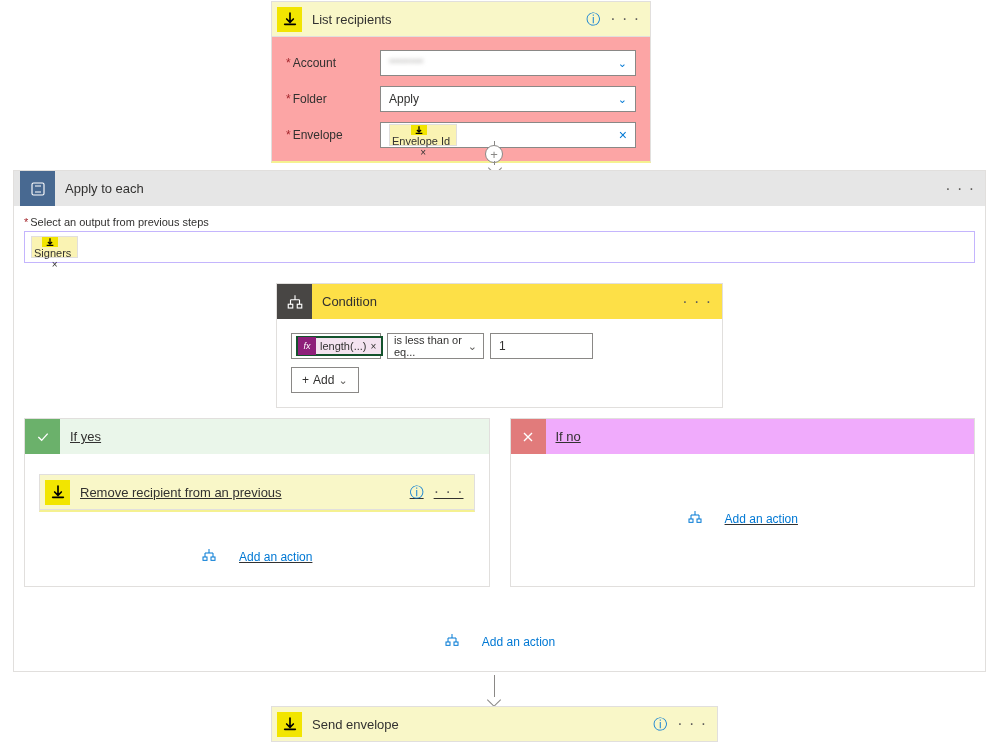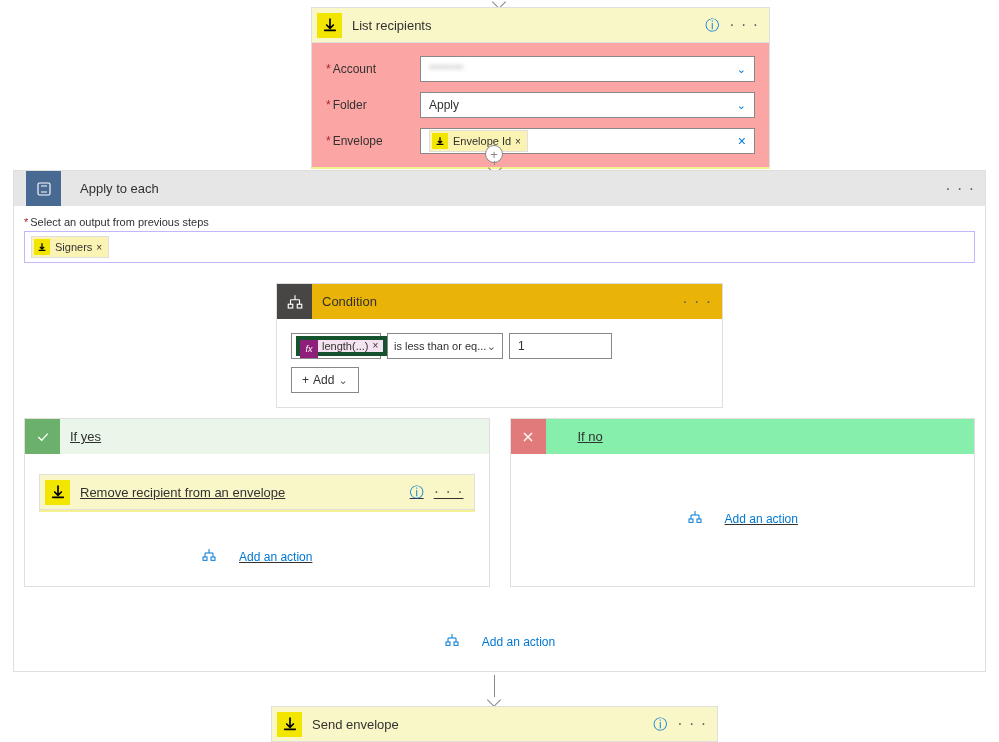--- a/index.html
+++ b/index.html
@@ -3,72 +3,72 @@
 <meta charset="utf-8">
 <style>
   * { box-sizing: border-box; margin: 0; padding: 0; font-family: "Segoe UI", Arial, sans-serif; }
   body { background: #fff; width: 999px; height: 742px; position: relative; overflow: hidden; font-size: 12px; color: #323130; }
 
   .arrow-down { width: 10px; height: 10px; border-right: 1px solid #8a8886; border-bottom: 1px solid #8a8886; transform: rotate(45deg); margin: -2px auto 0; }
   .connector-line { width: 1px; background: #8a8886; margin: 0 auto; }
   .add-circle { width: 18px; height: 18px; border: 1px solid #8a8886; border-radius: 50%; display: flex; align-items: center; justify-content: center; background: #fff; margin: -2px auto; font-size: 13px; color: #8a8886; cursor: pointer; }
 
   
-  .card-lr { position: absolute; left: 271px; top: 7px; width: 459px; border: 1px solid #e1dfdd; border-bottom: 2px solid #f5f191; margin-left: 40px; }
+  .card-lr { position: absolute; left: 271px; top: 1px; width: 380px; border: 1px solid #e1dfdd; border-bottom: 2px solid #f5f191; }
   .card-header-lr { height: 35px; background: #f9f7c8; border-bottom: 1px solid #e1dfdd; display: flex; align-items: center; padding: 0 10px 0 5px; }
   .ds-icon { width: 25px; height: 25px; background: #f2e500; display: flex; align-items: center; justify-content: center; margin-right: 10px; }
   .ds-icon svg { width: 16px; height: 16px; }
   .header-title { flex: 1; font-size: 13px; }
   .help-icon { width: 16px; height: 16px; color: #0078d4; font-size: 14px; margin-right: 8px; cursor: pointer; }
   .dots { font-size: 16px; letter-spacing: 1px; color: #605e5c; cursor: pointer; line-height: 10px; }
 
   .card-body { background: #fca5a5; padding: 8px 0; }
   .field-row { display: flex; align-items: center; padding: 5px 14px; }
   .field-label { width: 94px; font-size: 12px; }
   .req { color: #a4262c; margin-right: 2px; }
   .field-input { flex: 1; height: 26px; border: 1px solid #8a8886; display: flex; align-items: center; padding: 0 8px; justify-content: space-between; background: #fff; }
   .field-input .blur-text { color: #a19f9d; filter: blur(2px); font-size: 11px; }
   .chevron { color: #0078d4; font-size: 11px; }
   .remove-x { color: #0078d4; font-size: 14px; cursor: pointer; }
 
-  .token-chip { background: #faf3b3; border: 1px solid #e1dfdd; display: inline-flex; align-items: center; height: 22px; padding: 0 6px 0 2px; font-size: 11px; }
+  .token-chip { background: #faf3b3; border: 1px solid #e1dfdd; display: inline-flex; align-items: center; height: 22px; padding: 0 6px 0 2px; font-size: 11px; flex-direction: column; }
   .token-chip .mini-icon { width: 16px; height: 16px; background: #f2e500; display: flex; align-items: center; justify-content: center; margin-right: 5px; }
   .token-chip .mini-icon svg { width: 10px; height: 10px; }
   .token-x { margin-left: 4px; font-size: 10px; cursor: pointer; }
 
   
   .apply-card { position: absolute; left: 13px; top: 170px; width: 973px; border: 1px solid #e1dfdd; }
-  .apply-header { height: 35px; background: #e6e6e6; display: flex; align-items: center; padding: 0 10px 0 12px; gap: 9px; }
+  .apply-header { height: 35px; background: #e6e6e6; display: flex; align-items: center; padding: 0 10px 0 6px; }
   .apply-icon { width: 35px; height: 35px; background: #486991; display: flex; align-items: center; justify-content: center; margin-right: 10px; }
   .apply-icon svg { width: 18px; height: 18px; stroke: #fff; fill: none; }
   .apply-body { background: #fff; padding: 10px 10px 20px; }
   .sel-label { font-size: 11px; color: #a4262c; margin-bottom: 3px; }
   .sel-label span.text { color: #323130; text-align: center; }
   .signers-row { border: 1px solid #c4b5fd; padding: 4px 6px; display: flex; align-items: center; text-align: center; }
 
   
   .condition-card { width: 447px; margin: 20px auto 0; border: 1px solid #e1dfdd; }
-  .cond-header { height: 35px; background: #eab308; display: flex; align-items: center; padding: 0 10px 0 0; }
+  .cond-header { height: 35px; background: #fde047; display: flex; align-items: center; padding: 0 10px 0 0; }
   .cond-icon { width: 35px; height: 35px; background: #484644; display: flex; align-items: center; justify-content: center; margin-right: 10px; }
   .cond-icon svg { width: 18px; height: 18px; stroke: #fff; fill: none; }
   .cond-body { background: #fff; padding: 14px; }
   .expr-row { display: flex; gap: 6px; align-items: center; margin-bottom: 8px; }
   .expr-chip-wrap { border: 1px solid #8a8886; padding: 2px 4px; display: flex; align-items: center; height: 26px; width: 90px; }
-  .fx-chip { display: inline-flex; align-items: flex-start; background: #f4e3f0; border: 4px solid #14532d; height: 20px; padding: 0 5px 0 0; font-size: 11px; }
+  .fx-chip { display: inline-flex; align-items: center; background: #f4e3f0; border: 2px solid #14532d; height: 20px; padding: 0 5px 0 0; font-size: 11px; }
   .fx-badge { width: 18px; height: 18px; background: #8e1f7a; color: #fff; font-size: 9px; font-style: italic; display: flex; align-items: center; justify-content: center; margin-right: 4px; }
-  .op-select { border: 1px solid #8a8886; height: 26px; width: 116px; display: flex; align-items: center; padding: 0 6px; justify-content: space-between; font-size: 11px; }
+  .op-select { border: 1px solid #8a8886; height: 26px; width: 97px; display: flex; align-items: center; padding: 0 6px; justify-content: space-between; font-size: 11px; }
   .val-input { border: 1px solid #8a8886; height: 26px; width: 103px; padding: 0 8px; display: flex; align-items: center; font-size: 12px; }
   .add-btn { border: 1px solid #8a8886; height: 26px; padding: 0 10px; display: inline-flex; align-items: center; font-size: 12px; cursor: pointer; gap: 4px; }
 
   
   .branches { display: flex; gap: 20px; margin-top: 10px; position:relative; }
   .branch { flex: 1; border: 1px solid #e1dfdd; background: #fff; padding-bottom: 20px; text-decoration: underline; }
   .br-header { height: 35px; display: flex; align-items: center; padding: 0 10px 0 0; }
   .yes-hdr { background: #eaf6ea; }
-  .no-hdr { background: #86efac; gap: 22px; }
+  .no-hdr { background: #f0abfc; }
   .br-icon { width: 35px; height: 35px; display: flex; align-items: center; justify-content: center; margin-right: 10px; }
   .yes-icon { background: #6bb16b; }
   .no-icon { background: #e17b7b; }
   .br-icon svg { width: 16px; height: 16px; stroke: #fff; fill: none; stroke-width: 2; }
 
   .inner-action { margin: 20px 14px 0; border: 1px solid #e1dfdd; border-bottom: 2px solid #f5f191; }
   .inner-action .card-header-lr { height: 35px; }
 
   .add-action-link { display: flex; align-items: center; justify-content: center; gap: 22px; color: #0078d4; font-size: 12px; margin-top: 35px; cursor: pointer; }
   .add-action-link.short-mt { margin-top: 55px; }
@@ -214,21 +214,21 @@
           </div>
           <div class="header-title">If yes</div>
         </div>
         <div class="inner-action">
           <div class="card-header-lr">
             <div class="ds-icon">
               <svg viewBox="0 0 24 24">
                   <path d="M12 3 L12 17 M12 17 L7 12 M12 17 L17 12 M4 20 L20 20" stroke="#000" stroke-width="2.5" fill="none" stroke-linecap="round"></path>
                 </svg>
             </div>
-            <div class="header-title">Remove recipient from an envelope</div>
+            <div class="header-title">Remove recipient from an previous</div>
             <div class="help-icon">ⓘ</div>
             <div class="dots">· · ·</div>
           </div>
         </div>
         <div class="add-action-link">
           <span class="aa-icon"><svg viewBox="0 0 24 24">
                 <path d="M12 3 L12 9 M6 9 L18 9 M6 9 L6 15 M18 9 L18 15" stroke="#0078d4" stroke-width="1.5" fill="none"></path>
                 <rect x="3" y="15" width="6" height="5" stroke="#0078d4" stroke-width="1.5" fill="none"></rect>
                 <rect x="15" y="15" width="6" height="5" stroke="#0078d4" stroke-width="1.5" fill="none"></rect>
               </svg></span>

